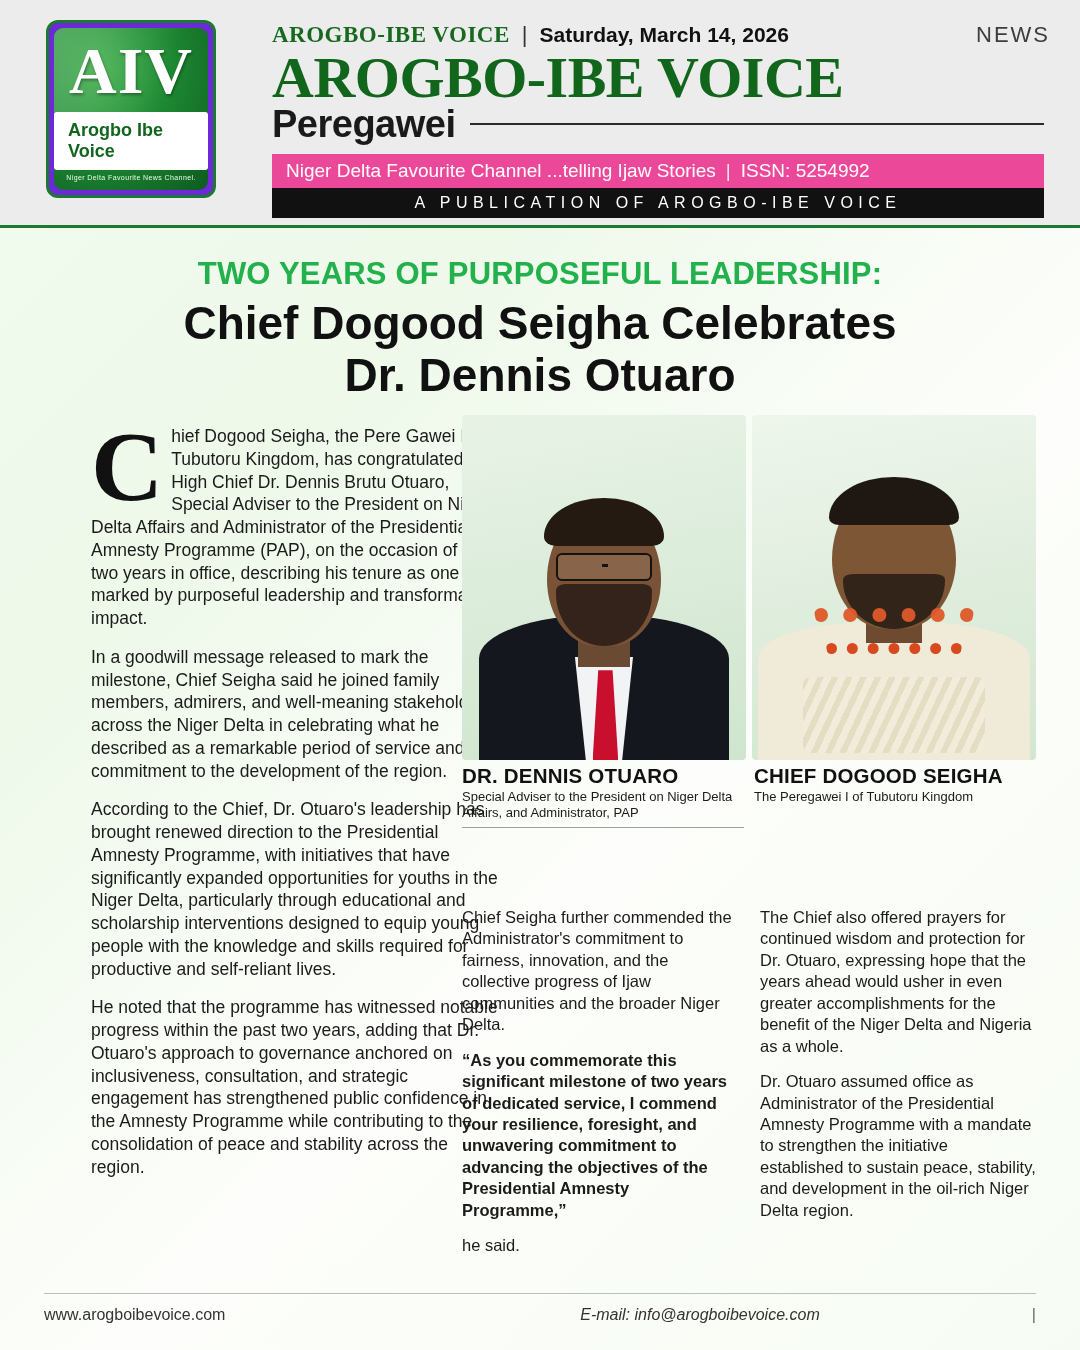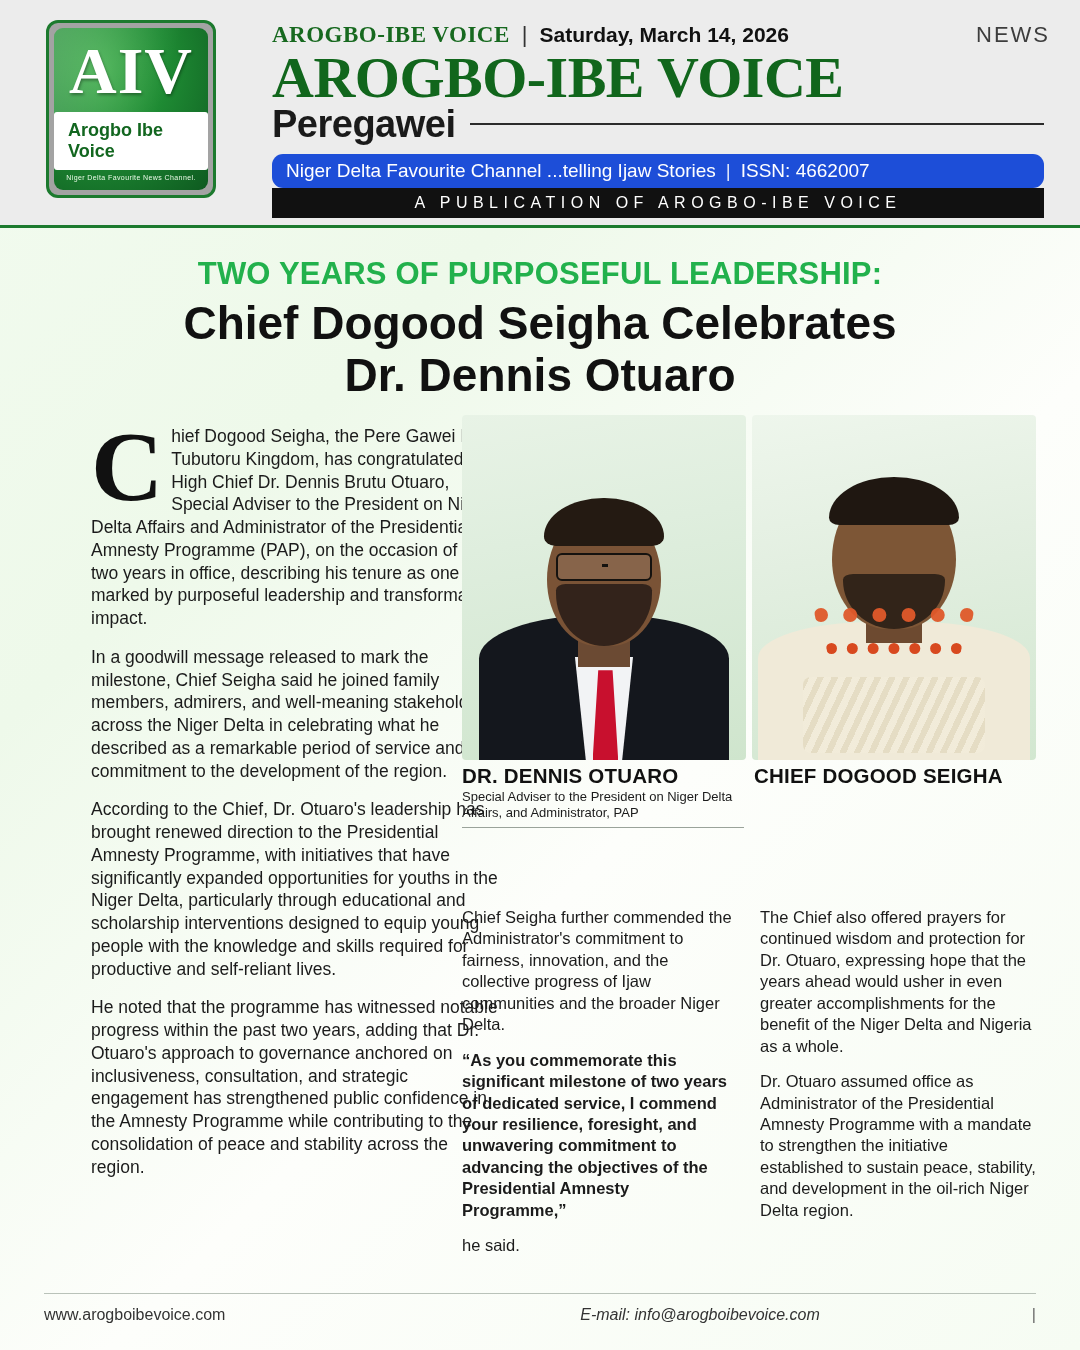--- a/index.html
+++ b/index.html
@@ -19,21 +19,21 @@
   .masthead {
     position: relative;
     height: 228px;
     background: #ececec;
     border-bottom: 3px solid #1c7a2e;
     padding: 0;
   }
   .logo-box {
     position: absolute; left: 46px; top: 20px;
     width: 170px; height: 178px;
-    background: #a3a3a3;
+    background: #6d28d9;
     border: 3px solid #1c7a2e;
     border-radius: 12px;
     padding: 5px;
   }
   .logo-inner {
     width: 100%; height: 100%;
     border-radius: 9px;
     background: radial-gradient(ellipse at 30% 25%, #3fae4b 0%, #1e8a33 45%, #0e5a20 100%);
     display: flex; flex-direction: column; align-items: center; justify-content: center;
     position: relative;
@@ -100,25 +100,25 @@
     margin-top: 2px;
     letter-spacing: -.5px;
   }
   .reporters-row { display: flex; align-items: center; gap: 14px; margin-top: -4px; }
   .reporters {
     font-size: 38px; font-weight: bold; color: #1a1a1a; letter-spacing: -.5px;
   }
   .rule { flex: 1; height: 2px; background: #2b2b2b; }
   .greenbar {
     margin-top: 8px;
-    background: #1d4ed8;
+    background: #ec4899;
     color: #ffffff;
     font-size: 19px;
     padding: 6px 14px;
-    display: flex; align-items: center; gap: 10px; border-radius: 11px;
+    display: flex; align-items: center; gap: 10px;
   }
   .greenbar .sep { opacity: .85; }
   .blackbar {
     background: #111111;
     color: #ffffff;
     font-size: 16px;
     letter-spacing: 5.5px;
     padding: 6px 14px;
     text-align: center;
     font-weight: 500;
@@ -274,21 +274,21 @@
         <span class="kicker-date">Saturday, March 14, 2026</span>
       </div>
       <div class="bigtitle">AROGBO-IBE VOICE</div>
       <div class="reporters-row">
         <span class="reporters">Peregawei</span>
         <span class="rule"></span>
       </div>
       <div class="greenbar">
         <span>Niger Delta Favourite Channel ...telling Ijaw Stories</span>
         <span class="sep">|</span>
-        <span>ISSN: 4662007</span>
+        <span>ISSN: 5254992</span>
       </div>
       <div class="blackbar">A PUBLICATION OF AROGBO-IBE VOICE</div>
     </div>
 
     <div class="news-tag">NEWS</div>
   </div>
 
   <div class="headline-wrap">
     <div class="eyebrow">TWO YEARS OF PURPOSEFUL LEADERSHIP:</div>
     <div class="headline">
@@ -330,20 +330,21 @@
     </div>
 
     <div class="captions">
       <div class="cap">
         <h3>DR. DENNIS OTUARO</h3>
         <p>Special Adviser to the President on Niger Delta Affairs, and Administrator, PAP</p>
         <div class="capline"></div>
       </div>
       <div class="cap">
         <h3>CHIEF DOGOOD SEIGHA</h3>
+        <p>The Peregawei I of Tubutoru Kingdom</p>
       </div>
     </div>
 
     <div class="lower">
       <div class="col">
         <p>Chief Seigha further commended the Administrator's commitment to fairness, innovation, and the collective progress of Ijaw communities and the broader Niger Delta.</p>
         <p class="quote">“As you commemorate this significant milestone of two years of dedicated service, I commend your resilience, foresight, and unwavering commitment to advancing the objectives of the Presidential Amnesty Programme,”</p>
         <p>he said.</p>
       </div>
       <div class="col">

